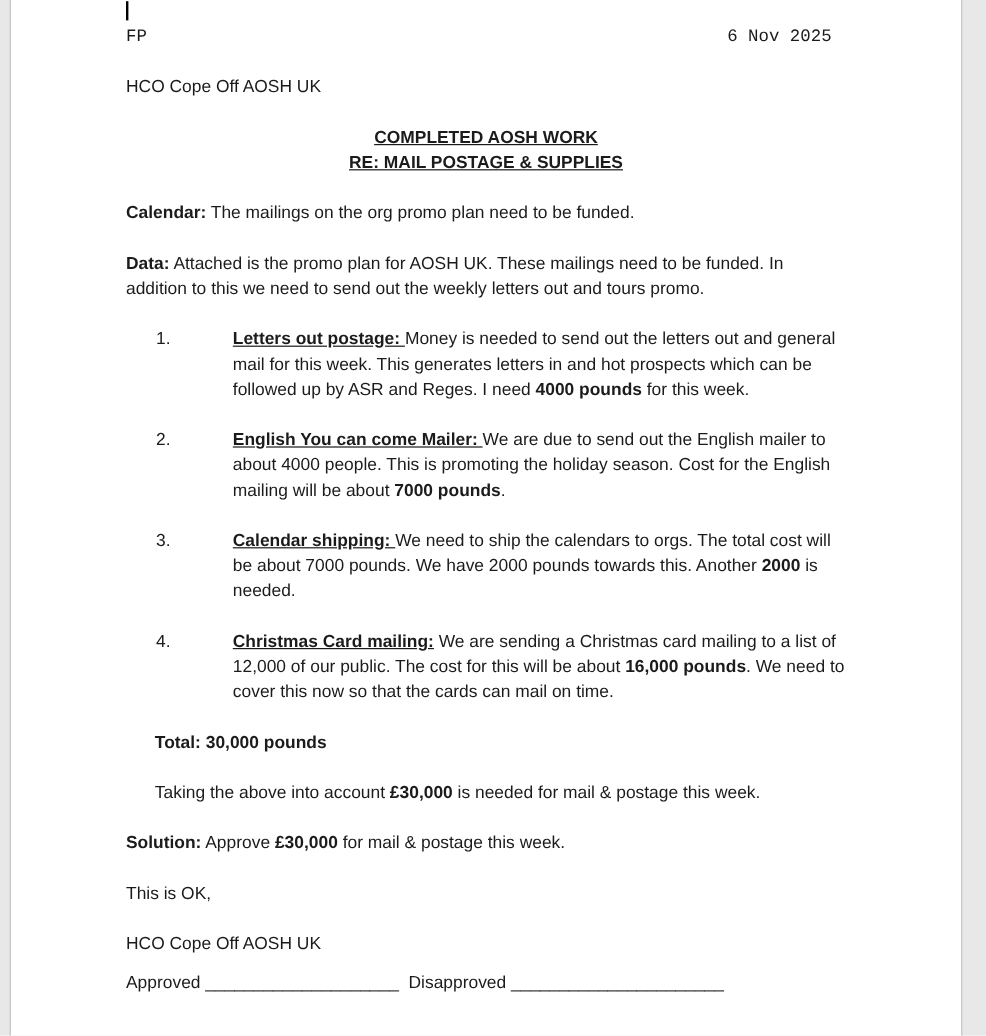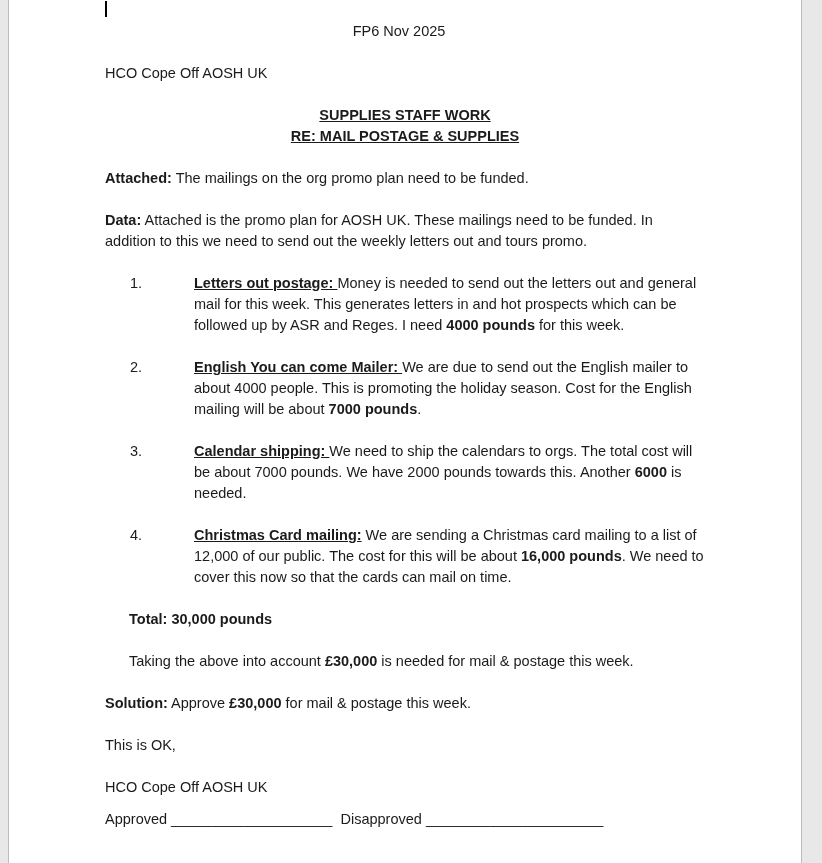--- a/index.html
+++ b/index.html
@@ -30,22 +30,23 @@
   .first-line { position: relative; height: 21px; }
   .caret {
     position: absolute;
     left: 0; top: 1px;
     width: 1.5px; height: 16px;
     background: #000;
   }
   .p { margin: 0 0 21px 0; }
   .header-row {
     display: flex;
-    justify-content: center;
+    justify-content: space-between;
     padding-right: 12px;
+    font-family: Liberation Mono, monospace;
   }
   .title-block { text-align: center; margin: 0 0 21px 0; }
   .title-line { font-weight: bold; text-decoration: underline; }
   .list-item {
     display: flex;
     margin: 0 0 21px 25px;
   }
   .num { width: 23px; flex: 0 0 23px; }
   .li-text { flex: 1; margin-left: 41px; }
   .indented { margin-left: 24px; }
@@ -63,41 +64,41 @@
     </div>
 
     <div class="p header-row">
       <span>FP</span>
       <span>6 Nov 2025</span>
     </div>
 
     <div class="p">HCO Cope Off AOSH UK</div>
 
     <div class="title-block">
-      <div class="title-line">SUPPLIES STAFF WORK</div>
+      <div class="title-line">COMPLETED AOSH WORK</div>
       <div class="title-line">RE: MAIL POSTAGE &amp; SUPPLIES</div>
     </div>
 
-    <div class="p"><span class="b">Attached:</span><span> The mailings on the org promo plan need to be funded.</span></div>
+    <div class="p"><span class="b">Calendar:</span><span> The mailings on the org promo plan need to be funded.</span></div>
 
     <div class="p"><span class="b">Data:</span><span> Attached is the promo plan for AOSH UK. These mailings need to be funded. In addition to this we need to send out the weekly letters out and tours promo.</span></div>
 
     <div class="list-item">
       <span class="num">1.</span>
       <span class="li-text"><span class="b u">Letters out postage: </span><span> Money is needed to send out the letters out and general mail for this week. This generates letters in and hot prospects which can be followed up by ASR and Reges. I need </span><span class="b">4000 pounds</span><span> for this week.</span></span>
     </div>
 
     <div class="list-item">
       <span class="num">2.</span>
       <span class="li-text"><span class="b u">English You can come Mailer: </span><span>We are due to send out the English mailer to about 4000 people. This is promoting the holiday season. Cost for the English mailing will be about </span><span class="b">7000 pounds</span><span>.</span></span>
     </div>
 
     <div class="list-item">
       <span class="num">3.</span>
-      <span class="li-text"><span class="b u">Calendar shipping: </span><span>We need to ship the calendars to orgs. The total cost will be about 7000 pounds. We have 2000 pounds towards this. Another </span><span class="b">6000</span><span> is needed.</span></span>
+      <span class="li-text"><span class="b u">Calendar shipping: </span><span>We need to ship the calendars to orgs. The total cost will be about 7000 pounds. We have 2000 pounds towards this. Another </span><span class="b">2000</span><span> is needed.</span></span>
     </div>
 
     <div class="list-item">
       <span class="num">4.</span>
       <span class="li-text"><span class="b u">Christmas Card mailing:</span><span> We are sending a Christmas card mailing to a list of 12,000 of our public. The cost for this will be about </span><span class="b">16,000 pounds</span><span>. We need to cover this now so that the cards can mail on time.</span></span>
     </div>
 
     <div class="p indented"><span class="b">Total: 30,000 pounds</span></div>
 
     <div class="p indented"><span>Taking the above into account </span><span class="b">£30,000</span><span> is needed for mail &amp; postage this week.</span></div>

